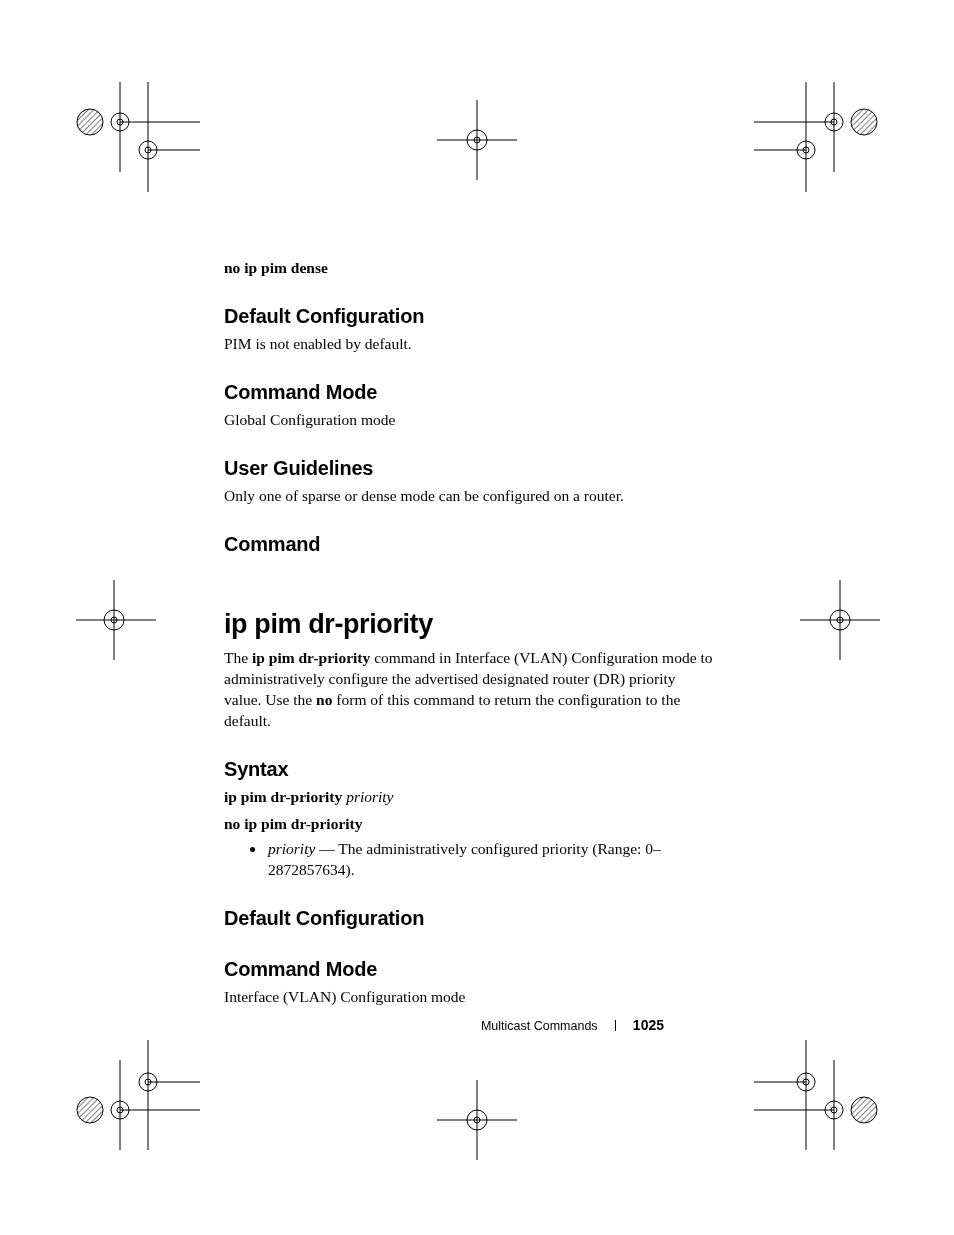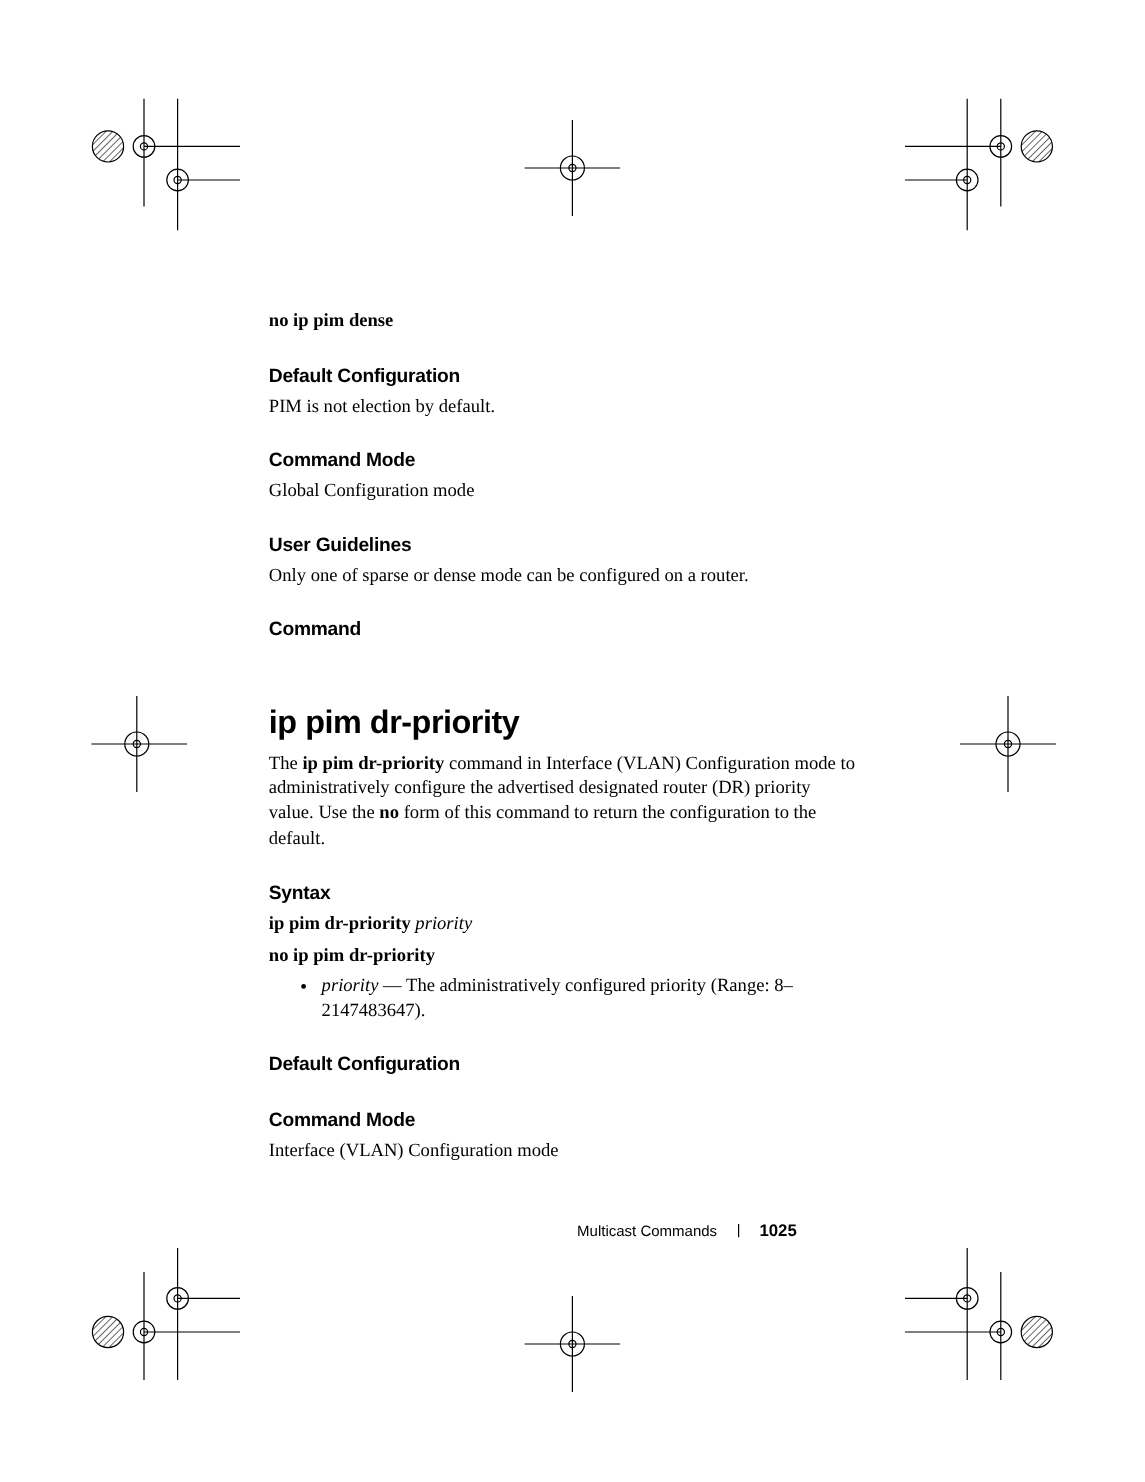--- a/index.html
+++ b/index.html
@@ -22,21 +22,21 @@
     top: 258px;
     width: 490px;
   }
   .bold { font-weight: bold; }
   .sans-bold {
     font-family: "Helvetica Neue", Helvetica, Arial, sans-serif;
     font-weight: 800;
     letter-spacing: -0.2px;
   }
   .section-heading {
-    font-size: 16px;
+    font-size: 20px;
     margin-top: 24px;
     margin-bottom: 4px;
   }
   .command-title {
     font-size: 27px;
     margin-top: 48px;
     margin-bottom: 6px;
     letter-spacing: -0.4px;
   }
   p { margin: 0 0 2px 0; }
@@ -98,21 +98,21 @@
   .cm-ct   { left: 437px; top: 100px; }
   .cm-cb   { left: 437px; top: 1080px; }
 </style>
 </head>
 <body>
 
 <div class="content">
   <p class="bold">no ip pim dense</p>
 
   <div class="section-heading sans-bold">Default Configuration</div>
-  <p>PIM is not election by default.</p>
+  <p>PIM is not enabled by default.</p>
 
   <div class="section-heading sans-bold">Command Mode</div>
   <p>Global Configuration mode</p>
 
   <div class="section-heading sans-bold">User Guidelines</div>
   <p>Only one of sparse or dense mode can be configured on a router.</p>
 
   <div class="section-heading sans-bold">Command</div>
 
   <div class="command-title sans-bold">ip pim dr-priority</div>
@@ -121,21 +121,21 @@
     <span>The </span><span class="bold">ip pim dr-priority</span><span> command in Interface (VLAN) Configuration mode to administratively configure the advertised designated router (DR) priority value. Use the </span><span class="bold">no</span><span> form of this command to return the configuration to the default.</span>
   </p>
 
   <div class="section-heading sans-bold">Syntax</div>
   <p>
     <span class="bold">ip pim dr-priority</span><span class="syntax-italic"> priority</span>
   </p>
   <p class="bold" style="margin-top:6px">no ip pim dr-priority</p>
   <ul class="bullets">
     <li>
-      <span class="syntax-italic">priority</span><span> — The administratively configured priority (Range: 8–2147483647).</span>
+      <span class="syntax-italic">priority</span><span> — The administratively configured priority (Range: 0–2872857634).</span>
     </li>
   </ul>
 
   <div class="section-heading sans-bold">Default Configuration</div>
 
   <div class="section-heading sans-bold">Command Mode</div>
   <p>Interface (VLAN) Configuration mode</p>
 </div>
 
 <div class="footer">

